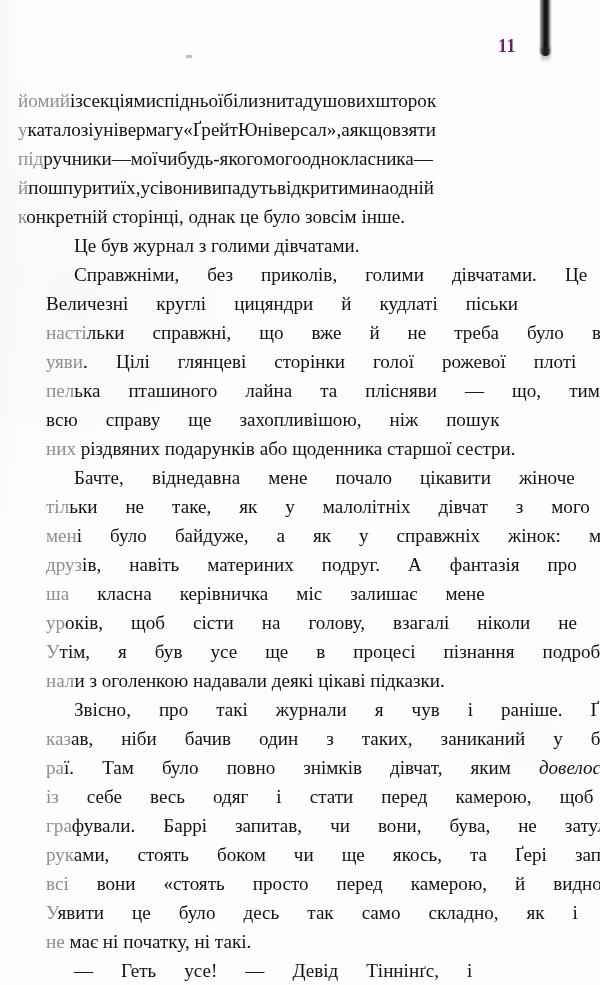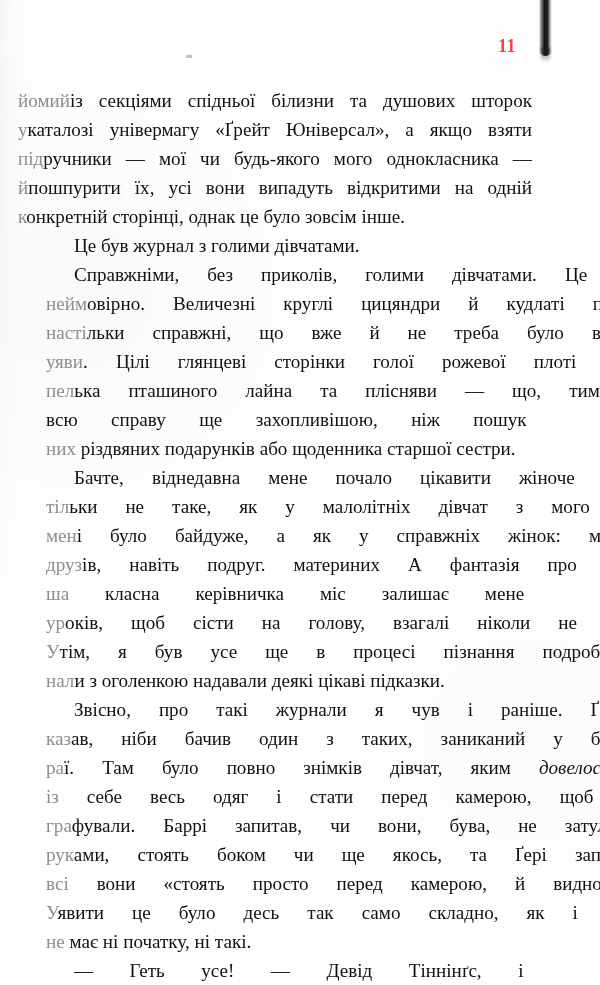--- a/index.html
+++ b/index.html
@@ -70,21 +70,21 @@
   }
 
   #folio {
     position: absolute;
     left: 0;
     top: 36px;
     width: 516px;
     text-align: right;
     font-size: 18px;
     font-weight: bold;
-    color: #ef4444;
+    color: #701a75;
     letter-spacing: 0.5px;
   }
 
   #body-text {
     position: absolute;
     left: 18px;
     top: 86px;
     width: 514px;
     font-size: 19.1px;
     line-height: 29px;
@@ -102,21 +102,20 @@
   }
   .para.noindent { text-indent: 0; }
 
   
   .ln {
     display: block;
     white-space: nowrap;
   }
   .ln.just {
     display: flex;
-    justify-content: space-between;
     white-space: normal;
   }
   .ln.just > span { white-space: pre; }
 
   .ln.indent-first { padding-left: 28px; }
   .ln.just.indent-first { padding-left: 28px; }
 
   .it { font-style: italic; }
 
   
@@ -193,21 +192,20 @@
           <span class="ln indent-first just">
             <span><span>Справжніми,</span></span>
             <span><span>без</span></span>
             <span><span>приколів,</span></span>
             <span><span>голими</span></span>
             <span><span>дівчатами.</span></span>
             <span><span>Це</span></span>
             <span></span>
           </span>
           <span class="ln just">
-            <span><span class="fade">нейм</span><span>овірно.</span></span>
             <span><span>Величезні</span></span>
             <span><span>круглі</span></span>
             <span><span>цицяндри</span></span>
             <span><span>й</span></span>
             <span><span>кудлаті</span></span>
             <span><span>піськи</span></span>
           </span>
           <span class="ln just">
             <span><span class="fade">насті</span><span>льки</span></span>
             <span><span>справжні,</span></span>
@@ -280,22 +278,22 @@
             <span><span>а</span></span>
             <span><span>як</span></span>
             <span><span>у</span></span>
             <span><span>справжніх</span></span>
             <span><span>жінок:</span></span>
             <span><span>мамок</span></span>
           </span>
           <span class="ln just">
             <span><span class="fade">друз</span><span>ів,</span></span>
             <span><span>навіть</span></span>
+            <span><span>материних</span></span>
             <span><span>подруг.</span></span>
-            <span><span>материних</span></span>
             <span><span>А</span></span>
             <span><span>фантазія</span></span>
             <span><span>про</span></span>
             <span></span>
           </span>
           <span class="ln just">
             <span><span class="fade">ша</span></span>
             <span><span>класна</span></span>
             <span><span>керівничка</span></span>
             <span><span>міс</span></span>

